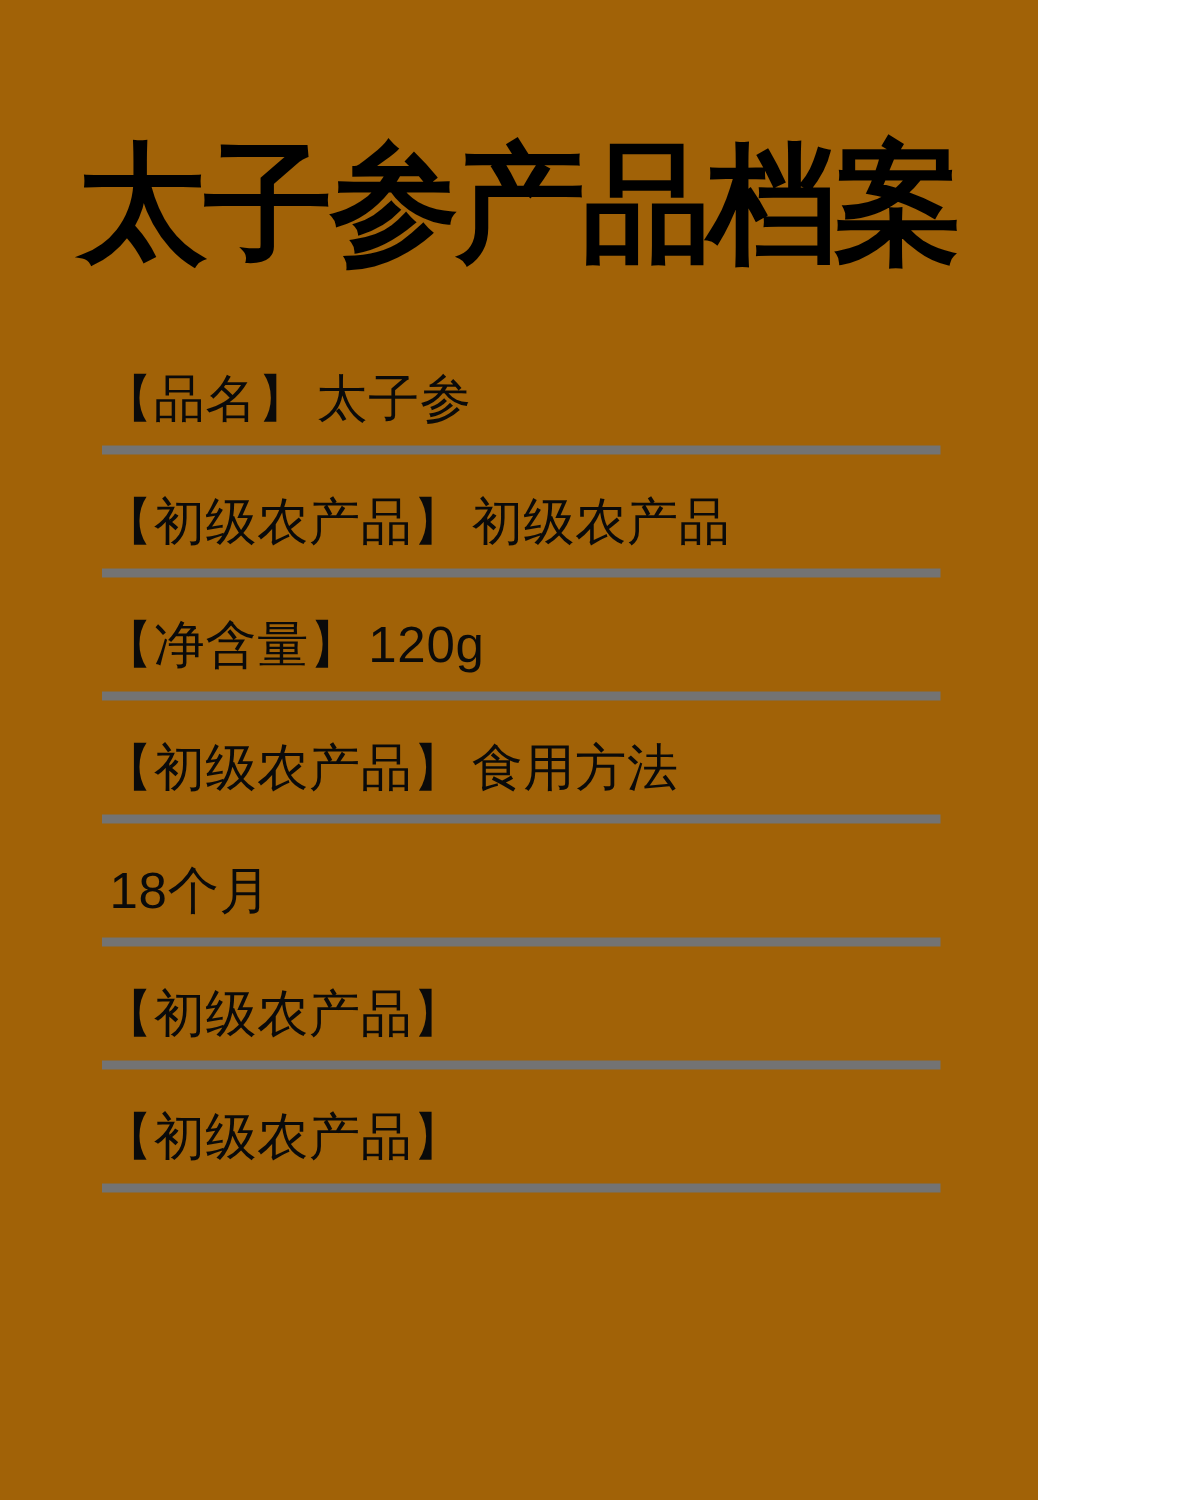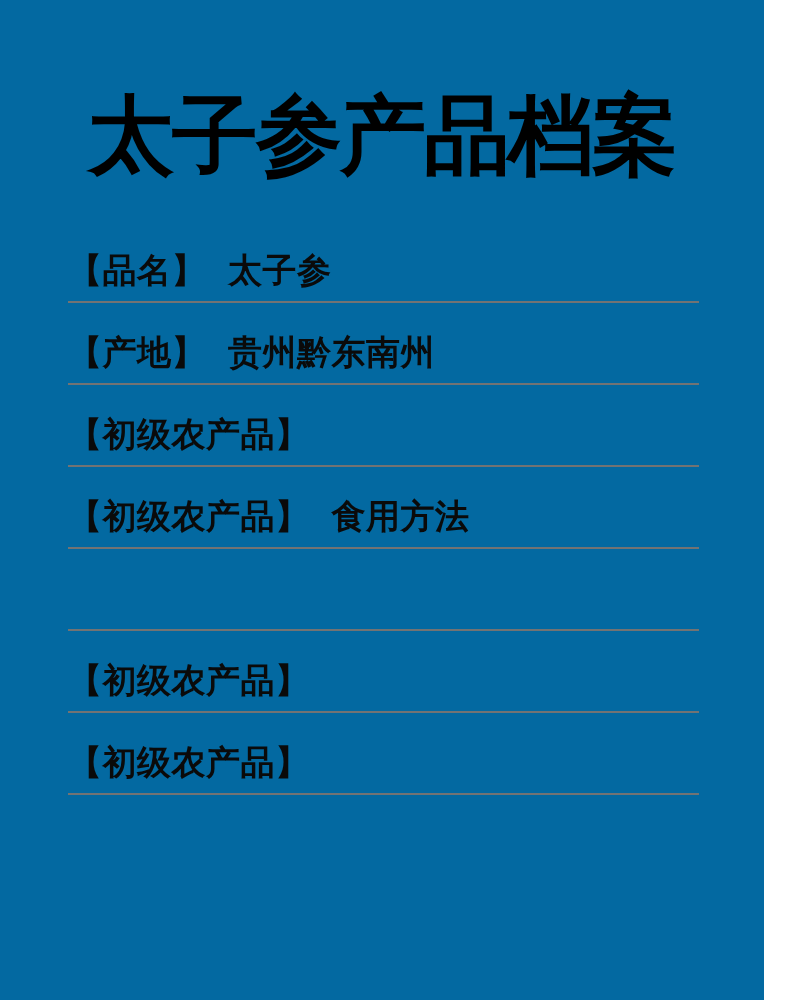--- a/index.html
+++ b/index.html
@@ -2,23 +2,23 @@
 <html><head>
 <meta charset="utf-8">
 <style>
   html, body {
     margin: 0;
     padding: 0;
     background: #ffffff;
   }
   .page {
     position: relative;
-    width: 764px;
+    width: 692px;
     height: 1000px;
-    background: #0369a1;
+    background: #a16207;
     overflow: hidden;
     font-family: "Liberation Sans", sans-serif;
     color: #000000;
   }
   .title {
     margin: 0;
     padding-top: 90px;
     text-align: center;
     font-family: "Liberation Serif", serif;
     font-weight: 700;
@@ -30,65 +30,67 @@
   }
   .fields {
     margin: 38px 65px 0 68px;
   }
   .field-row {
     box-sizing: border-box;
     height: 82px;
     display: flex;
     align-items: flex-end;
     padding-bottom: 12px;
-    border-bottom: 2px solid #737373;
+    border-bottom: 6px solid #737373;
     font-size: 34px;
     line-height: 1.05;
-    font-weight: 700;
+    font-weight: 400;
     color: #0a0a0a;
     white-space: nowrap;
   }
   .field-label {
     letter-spacing: 0.5px;
   }
   .field-value {
-    margin-left: 22px;
+    margin-left: 5px;
     letter-spacing: 0.5px;
   }
 </style>
 </head>
 <body>
 
 <div class="page">
 
   <h1 class="title">太子参产品档案</h1>
 
   <div class="fields">
 
     <div class="field-row">
       <span class="field-label">【品名】</span>
       <span class="field-value">太子参</span>
     </div>
 
+
     <div class="field-row">
-      <span class="field-label">【产地】</span>
-      <span class="field-value">贵州黔东南州</span>
+      <span class="field-label">【初级农产品】</span>
+      <span class="field-value">初级农产品</span>
     </div>
 
     <div class="field-row">
-      <span class="field-label">【初级农产品】</span>
+      <span class="field-label">【净含量】</span>
+      <span class="field-value">120g</span>
     </div>
-
 
     <div class="field-row">
       <span class="field-label">【初级农产品】</span>
       <span class="field-value">食用方法</span>
     </div>
 
     <div class="field-row">
+      <span class="field-value">18个月</span>
     </div>
 
     <div class="field-row">
       <span class="field-label">【初级农产品】</span>
     </div>
 
     <div class="field-row">
       <span class="field-label">【初级农产品】</span>
     </div>
 

